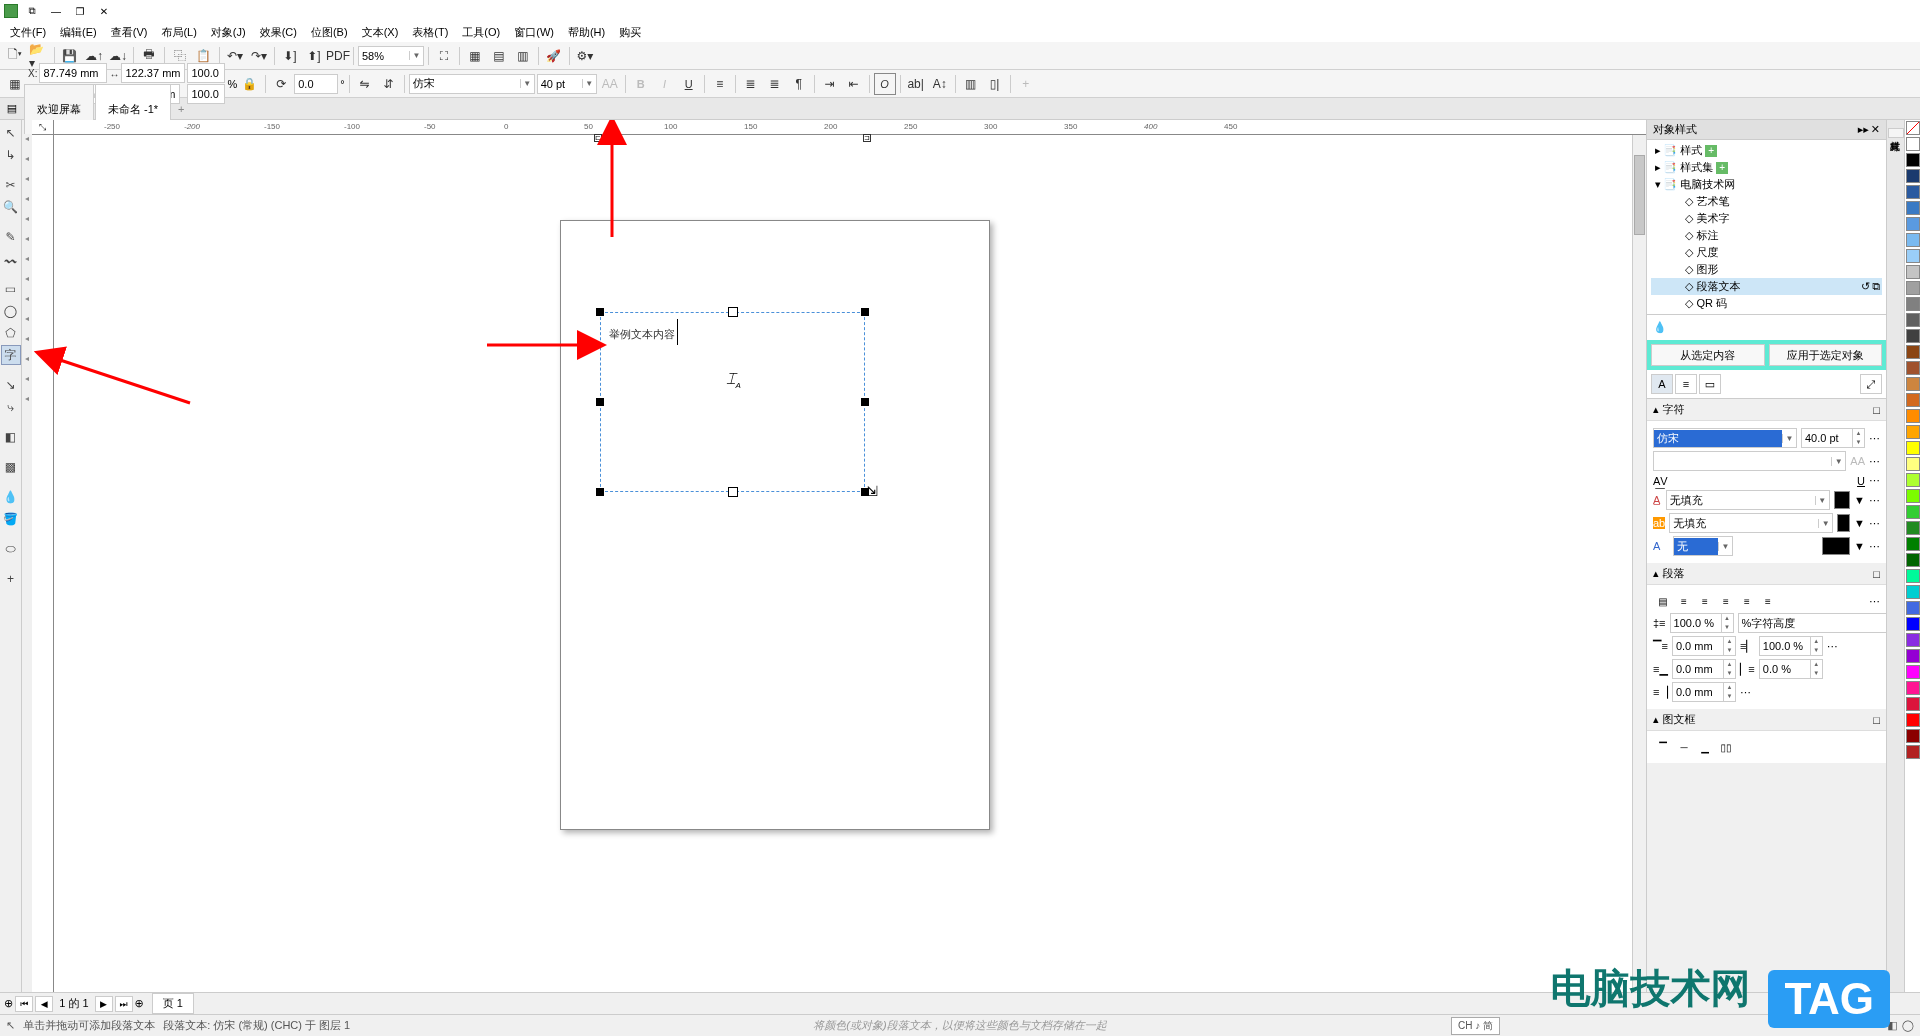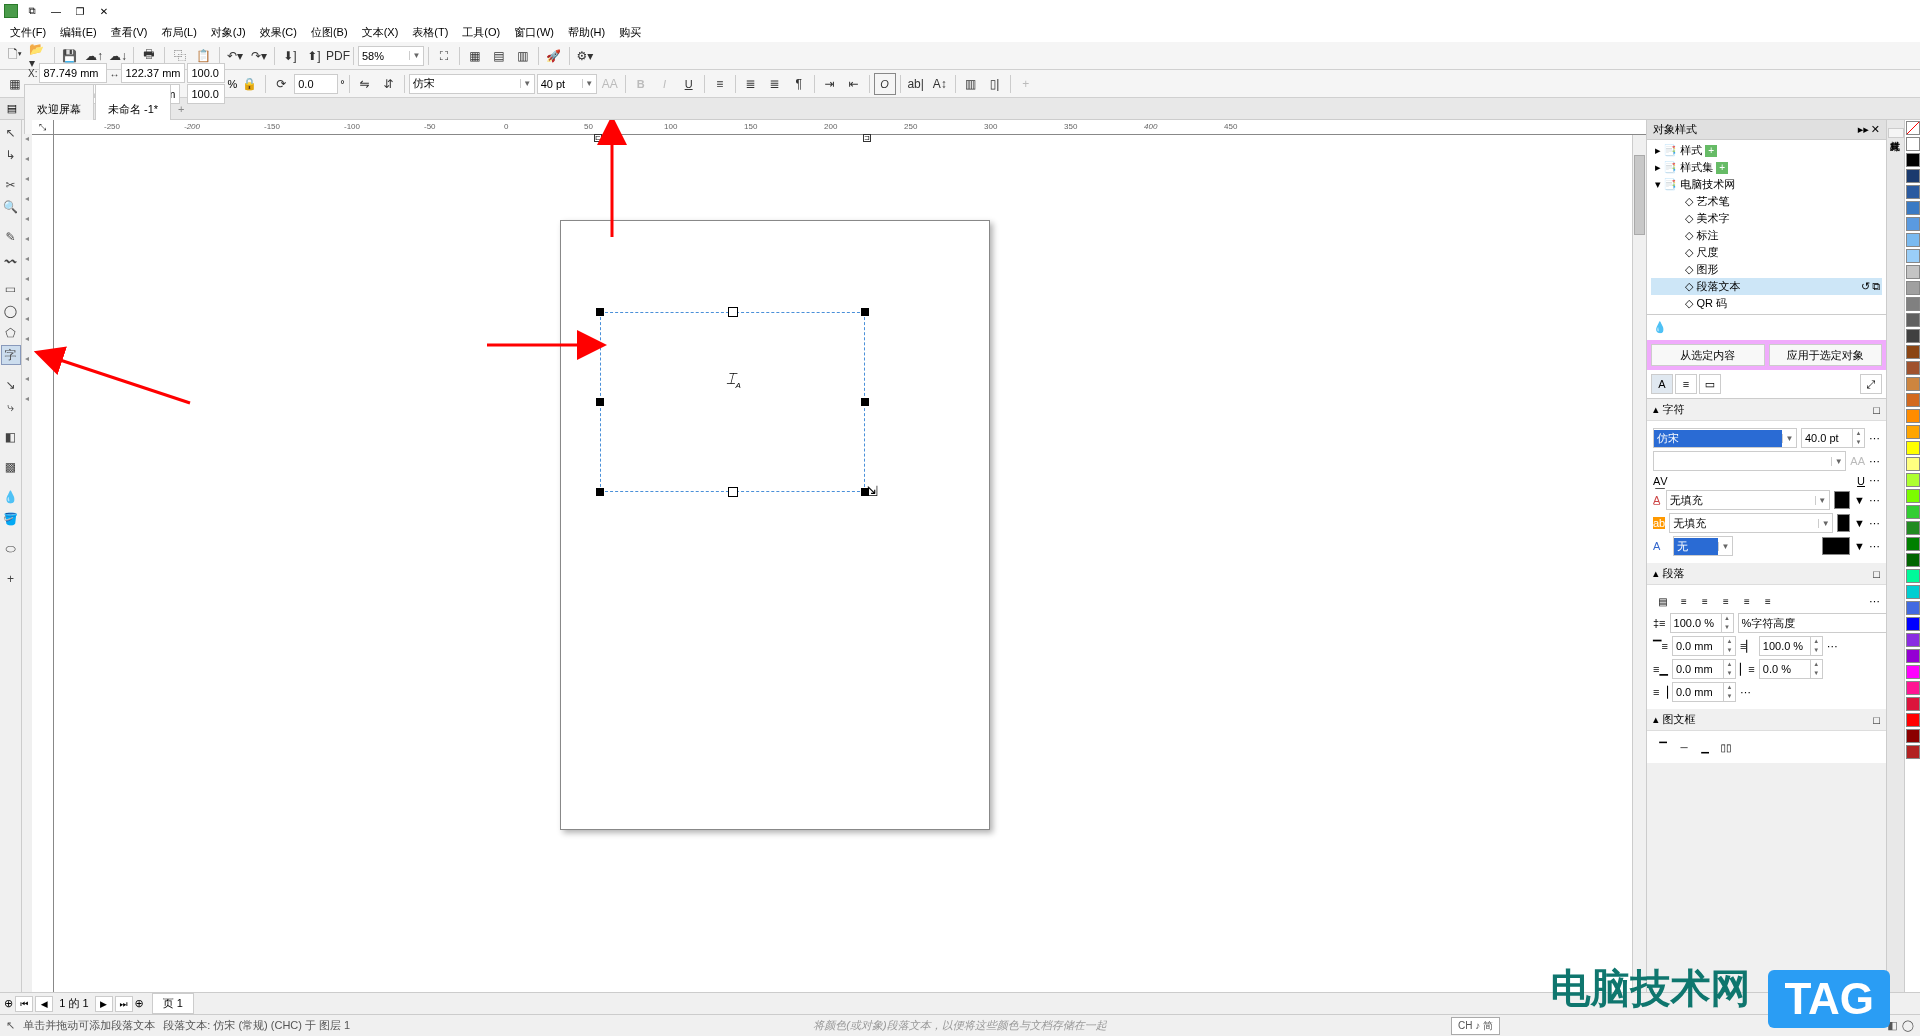--- a/index.html
+++ b/index.html
@@ -52,21 +52,21 @@
 .arrow-red svg{overflow:visible}
 .right-dockers{width:240px;background:#f0f0f0;border-left:1px solid #ccc;display:flex;flex-direction:column;overflow-y:auto;overflow-x:hidden}
 .docker-title{height:20px;background:#e0e0e0;border-bottom:1px solid #ccc;display:flex;align-items:center;padding:0 6px;justify-content:space-between;font-size:11px}
 .tree{padding:2px 4px;font-size:11px;background:#fff}
 .tree-item{padding:1px 2px 1px 18px;display:flex;align-items:center;gap:3px}
 .tree-item.lv1{padding-left:4px}.tree-item.lv3{padding-left:34px}
 .tree-item.sel{background:#cde6f7}
 .tree-btns{float:right;display:flex;gap:2px}
 .plus-btn{width:12px;height:12px;background:#6b6;color:#fff;font-size:10px;text-align:center;line-height:12px}
 .docker-sec{border-top:1px solid #ccc;background:#f5f5f5}
-.docker-btns{display:flex;gap:4px;padding:4px;background:#f0abfc}
+.docker-btns{display:flex;gap:4px;padding:4px;background:#5eead4}
 .docker-btn{flex:1;height:22px;border:1px solid #ccc;background:#f8f8f8;font-size:11px}
 .mode-tabs{display:flex;gap:2px;padding:4px;background:#fff;border-bottom:1px solid #ccc}
 .mode-tab{width:22px;height:20px;border:1px solid #ccc;background:#fff;display:flex;align-items:center;justify-content:center}
 .mode-tab.active{background:#e0e8f0}
 .sec-hdr{display:flex;align-items:center;padding:3px 6px;background:#f0f0f0;border-bottom:1px solid #ddd;font-size:11px;gap:4px}
 .sec-body{padding:4px 6px;background:#fff}
 .prop-row{display:flex;align-items:center;gap:4px;margin:3px 0}
 .prop-drop{flex:1;height:20px;border:1px solid #ccc;display:flex;align-items:center}
 .prop-drop input{border:none;flex:1;padding:0 3px;font-size:11px;outline:none;min-width:0}
 .prop-drop .sel-hl{background:#2a6bd4;color:#fff;padding:1px 3px;flex:1}
@@ -315,20 +315,21 @@
         <span class="tick" style="left: 1090px; font-style: italic;">400</span>
         <span class="tick" style="left: 1170px;">450</span>
       </div>
     <div class="ruler-v"></div>
     <div class="page"></div>
     <div class="tab-indicator">
       <div class="tab-ind-btn" style="left:-6px">⊏</div>
       <div class="tab-ind-btn" style="right:-6px">⊐</div>
     </div>
     <div class="textframe">
+      <div class="txt"><span>举例文本内容</span><span class="cursor"></span></div>
       <div class="handle h-tl"></div>
       <div class="handle h-tr"></div>
       <div class="handle h-bl"></div>
       <div class="handle h-br"></div>
       <div class="handle h-ml"></div>
       <div class="handle h-mr"></div>
       <div class="handle h-tm"></div>
       <div class="handle h-bm"></div>
       <div class="flow">⇲</div>
     </div>

